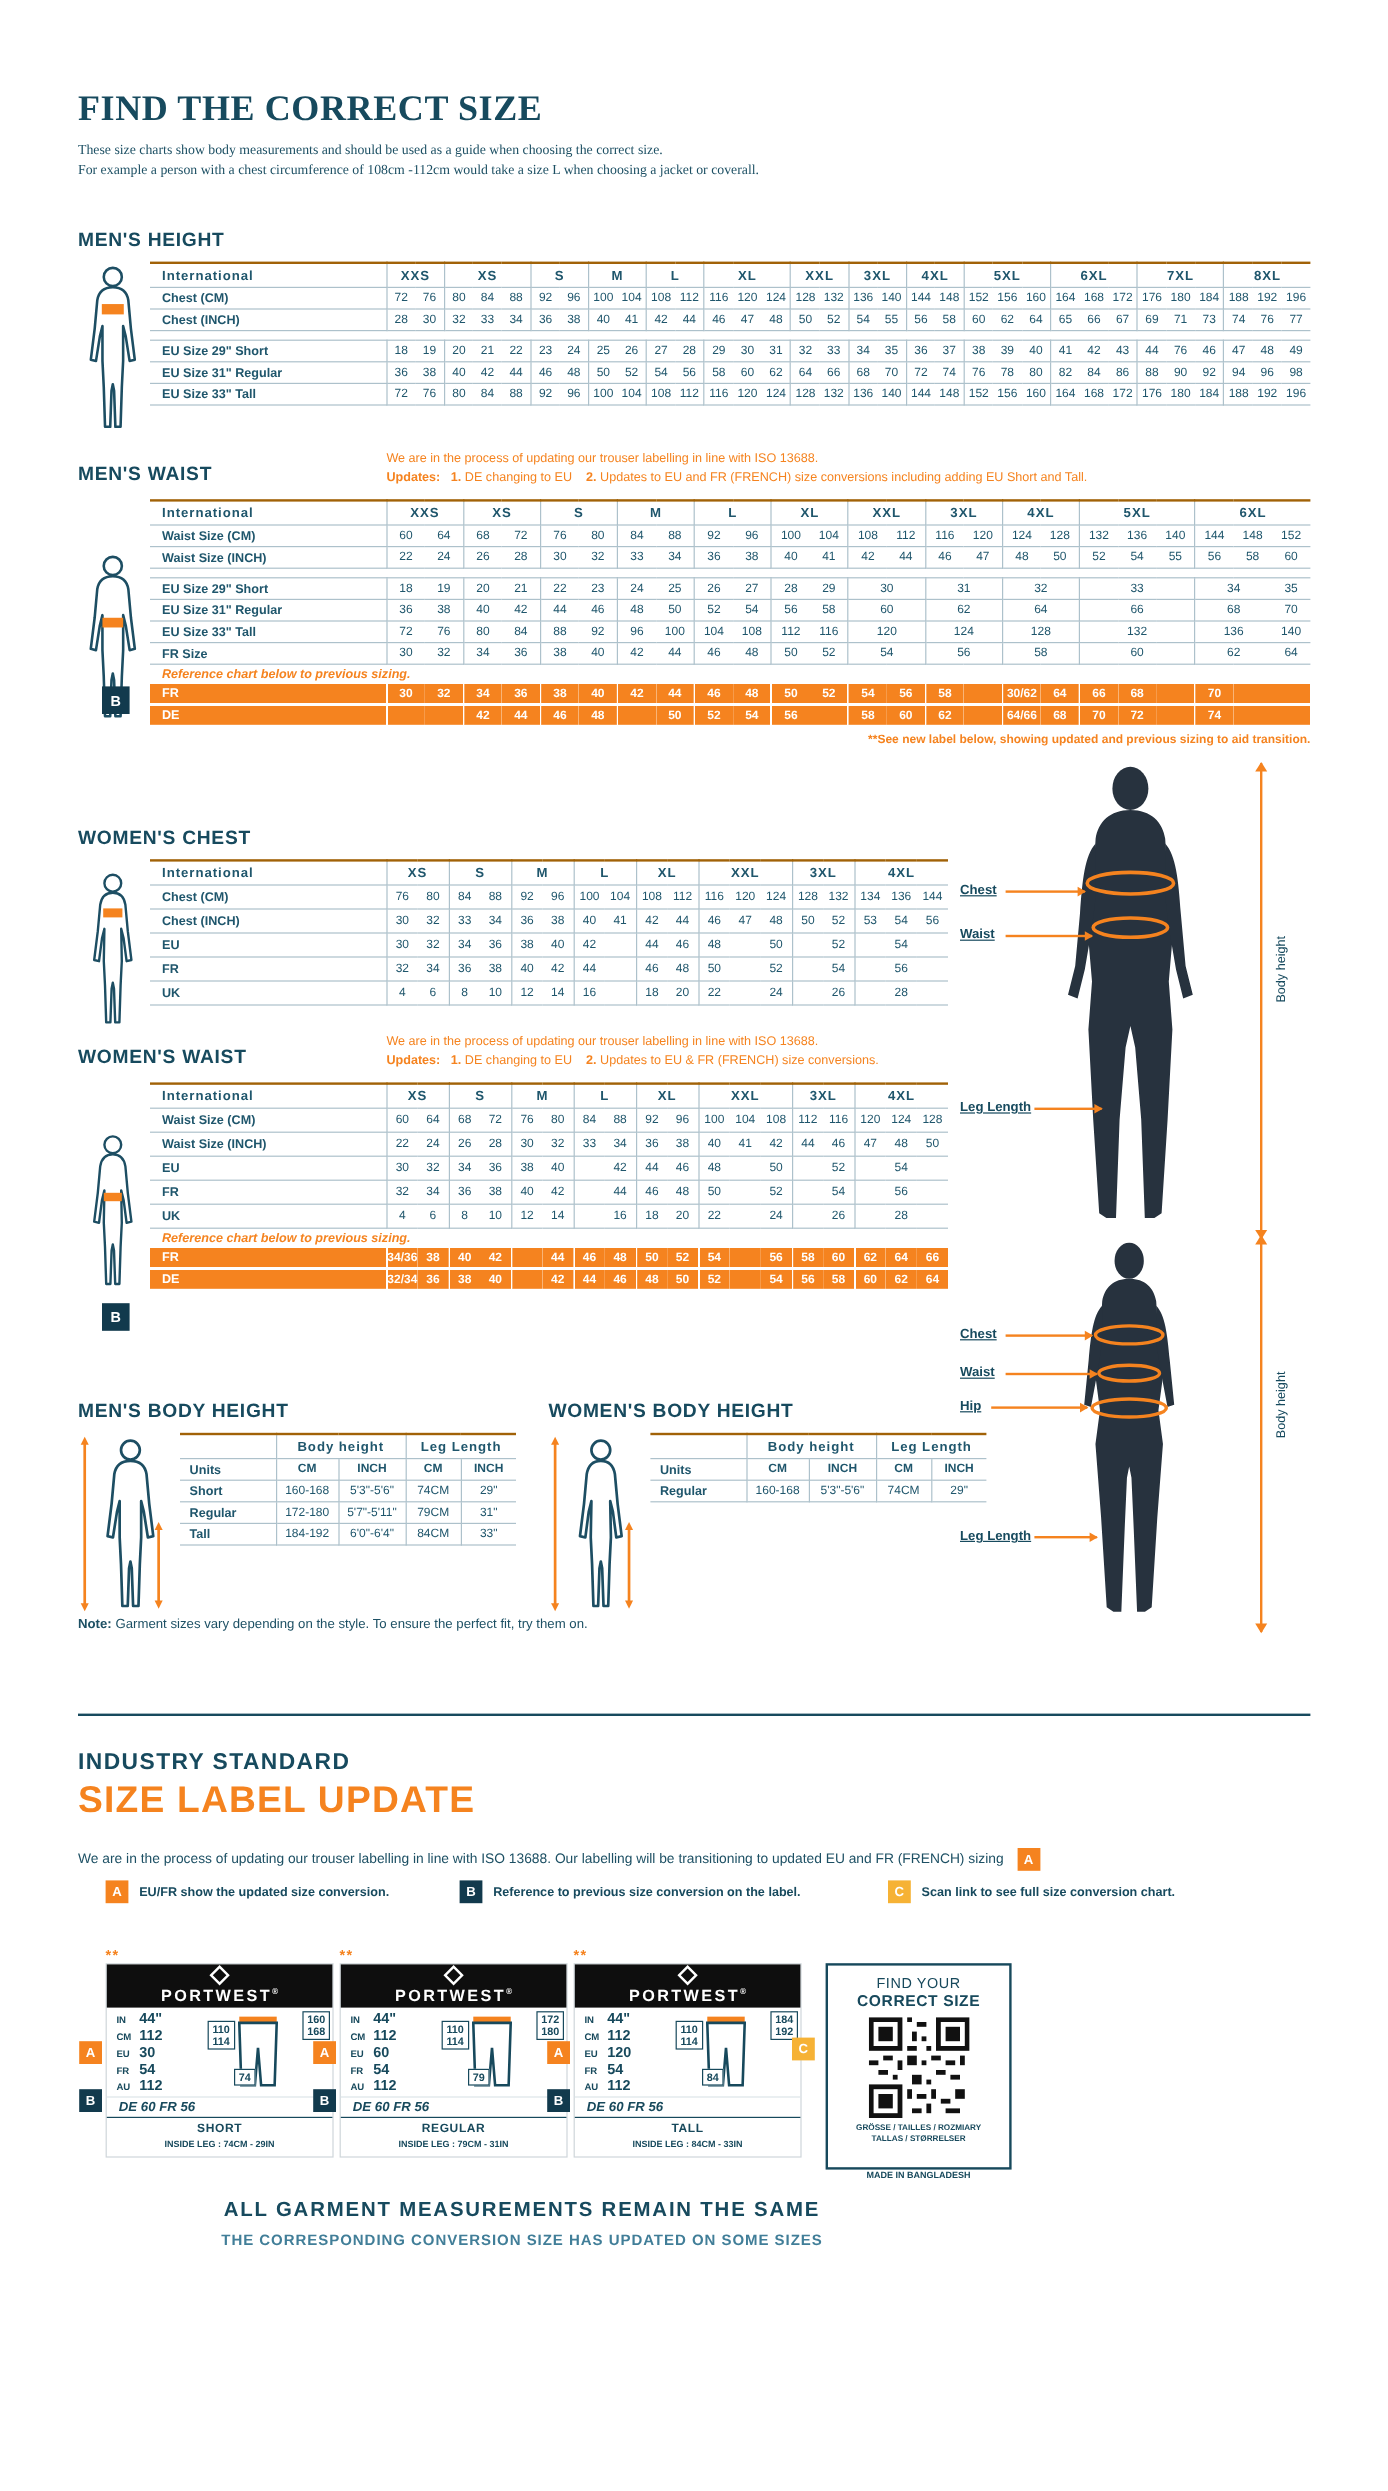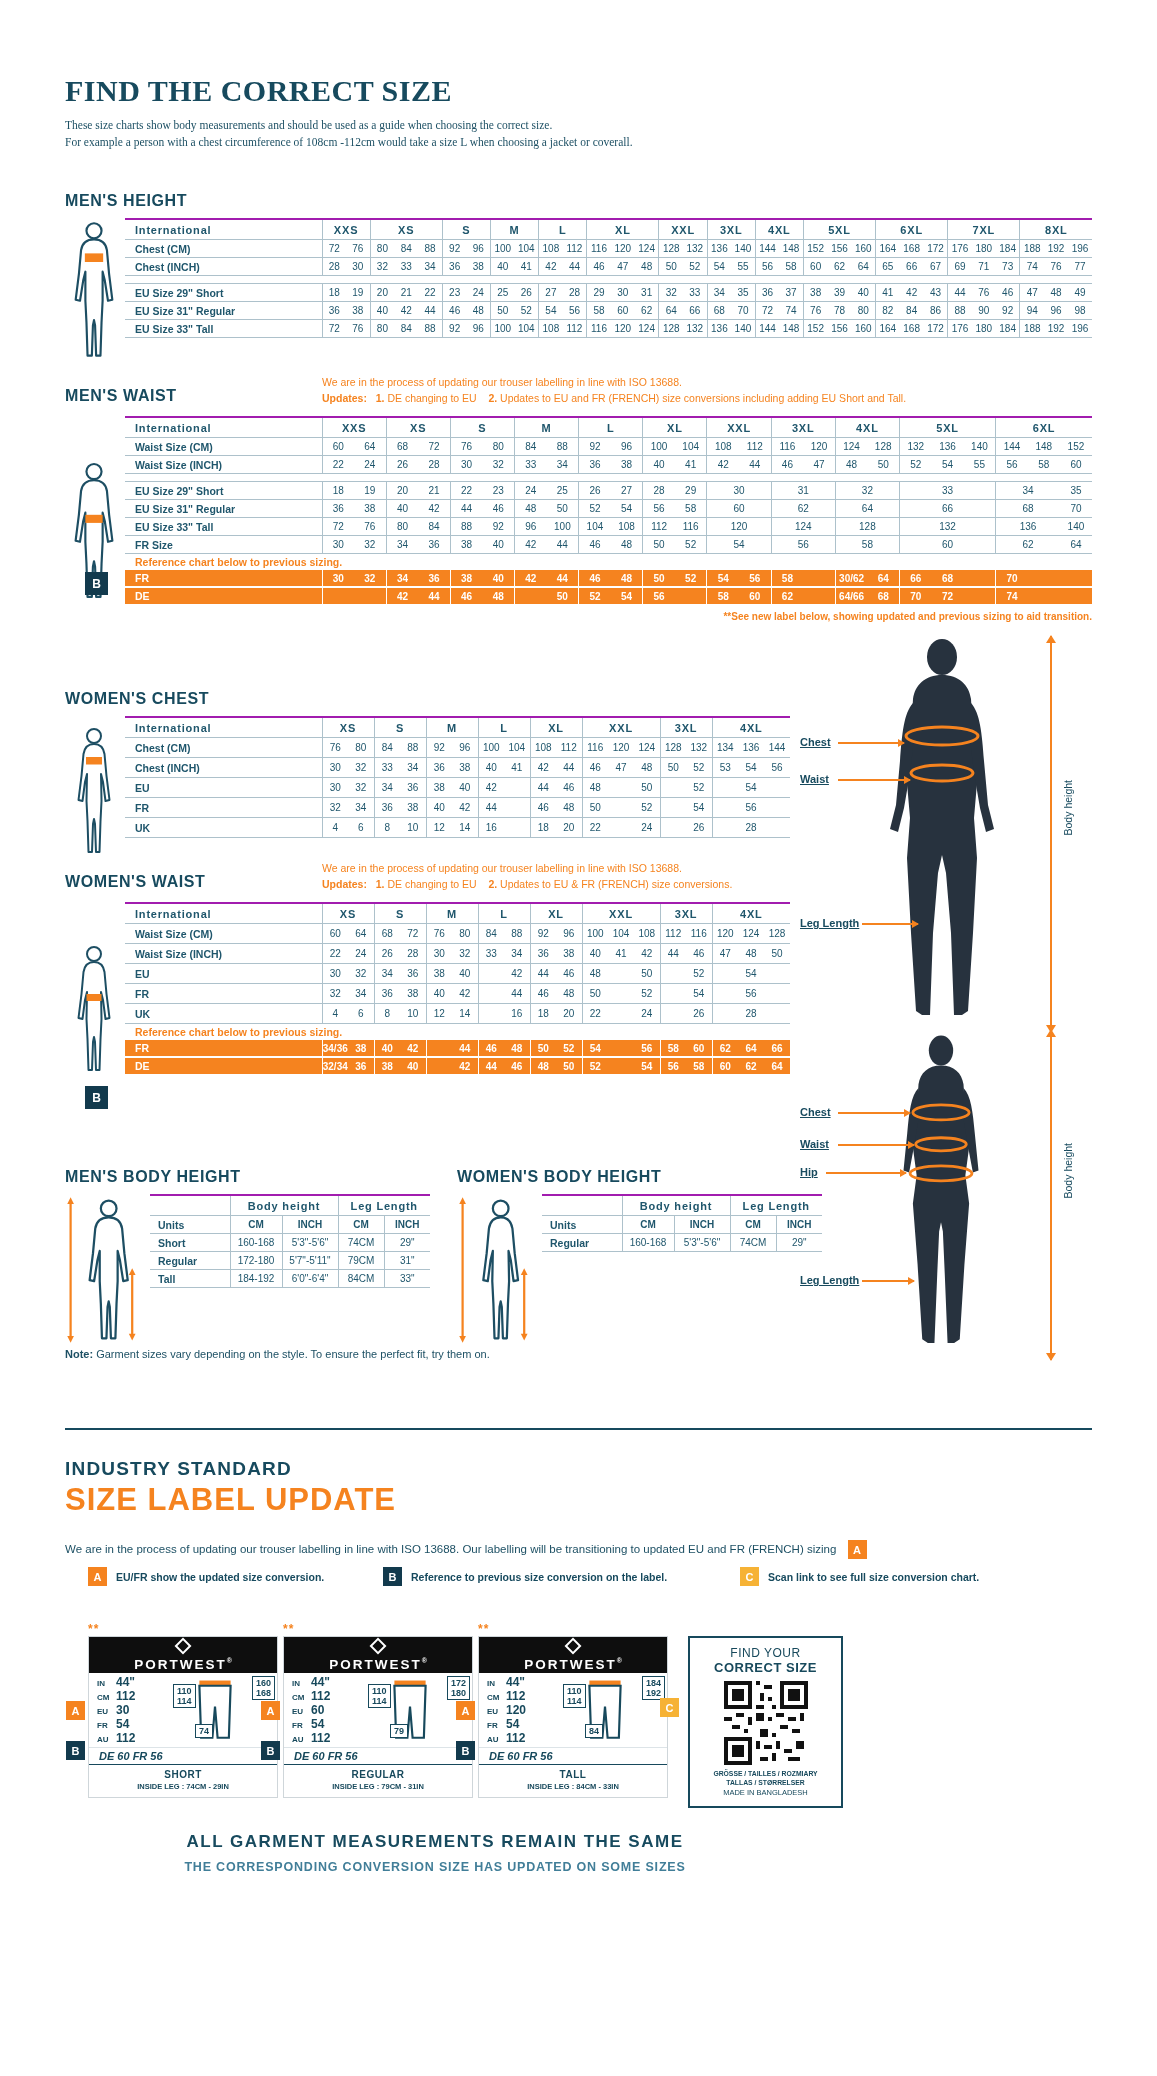--- a/index.html
+++ b/index.html
@@ -6,28 +6,28 @@
   body{width:1157px;height:2076px;position:relative;background:#ffffff;
        font-family:"Liberation Sans",sans-serif;color:#174a5e;overflow:hidden;}
   .abs{position:absolute;}
 
   
   h1{font-size:30px;font-weight:800;letter-spacing:.5px;margin:0;color:#174a5e;}
   .intro{font-size:11.5px;line-height:16.5px;margin-top:9px;color:#1d5064;}
   h2.sec{font-size:16px;font-weight:800;letter-spacing:.6px;margin:0;color:#174a5e;}
 
   
-  .sztbl{border-collapse:collapse;table-layout:fixed;border-top:2px solid #a21caf;}
+  .sztbl{border-collapse:collapse;table-layout:fixed;border-top:2px solid #a16207;}
   .sztbl td{font-size:10px;color:#1f566c;text-align:center;height:17px;padding:0;
             border-bottom:1px solid #adc1cb;overflow:hidden;white-space:nowrap;}
   .sztbl tr.hdr td{height:19px;font-weight:700;font-size:11px;letter-spacing:.8px;}
   .sztbl td.lbl{text-align:left;padding-left:10px;font-weight:700;font-size:10.5px;}
   .sztbl td.gb{border-right:1px solid #adc1cb;}
   .sztbl tr.sp td{height:7px;}
-  .sztbl tr.txtr td{text-align:left;padding-left:10px;color:#f5831f;
+  .sztbl tr.txtr td{text-align:left;padding-left:10px;color:#f5831f;font-style:italic;
                     font-weight:700;font-size:10.5px;height:16px;border-bottom:none;margin-top:38px;}
   .sztbl tr.or td{background:#f5831f;color:#fff;font-weight:700;border-bottom:2px solid #fff;height:16px;}
   .sztbl tr.or td.gb{border-right:1px solid rgba(255,255,255,.85);}
   .wtab td{height:19px;}
   .bh td{border-right:1px solid #adc1cb;}
   .bh td:last-child{border-right:none;}
   .bh td.lbl{padding-left:8px;}
   .bh tr.units td{font-weight:700;}
 
   .wnote{color:#f5831f;font-size:10.5px;line-height:16px;}
@@ -86,21 +86,21 @@
   .cfoot .nm{font-size:10px;font-weight:800;letter-spacing:.5px;color:#17495c;}
   .cfoot .il{font-size:7.5px;font-weight:700;margin-top:2px;color:#17495c;}
   .cbA{position:absolute;left:-23px;top:64px;}
   .cbB{position:absolute;left:-23px;top:104px;}
 
   #qr-card{position:absolute;left:688px;top:1636px;width:155px;height:172px;border:2px solid #17495c;
            background:#fff;text-align:center;box-sizing:border-box;padding-top:8px;}
   .qr1{font-size:12px;letter-spacing:.5px;color:#17495c;}
   .qr2{font-size:13px;font-weight:800;letter-spacing:.5px;color:#17495c;}
   .qlangs{font-size:6.8px;font-weight:700;line-height:9px;margin-top:4px;color:#17495c;}
-  .qmade{font-size:7.5px;font-weight:400;margin-top:1px;color:#17495c;}
+  .qmade{font-size:7.5px;font-weight:700;margin-top:21px;color:#17495c;}
 
   .bottom{position:absolute;left:65px;top:1832px;width:740px;text-align:center;}
   .bl1{font-size:17px;font-weight:800;letter-spacing:1.5px;color:#174a5e;}
   .bl2{font-size:12.5px;font-weight:700;letter-spacing:.8px;color:#417e98;margin-top:8px;}
 </style>
 </head>
 <body>
 
 <div class="abs" style="left:65px;top:74px;width:1000px;font-family:Liberation Serif, serif;">
   <h1>FIND THE CORRECT SIZE</h1>

